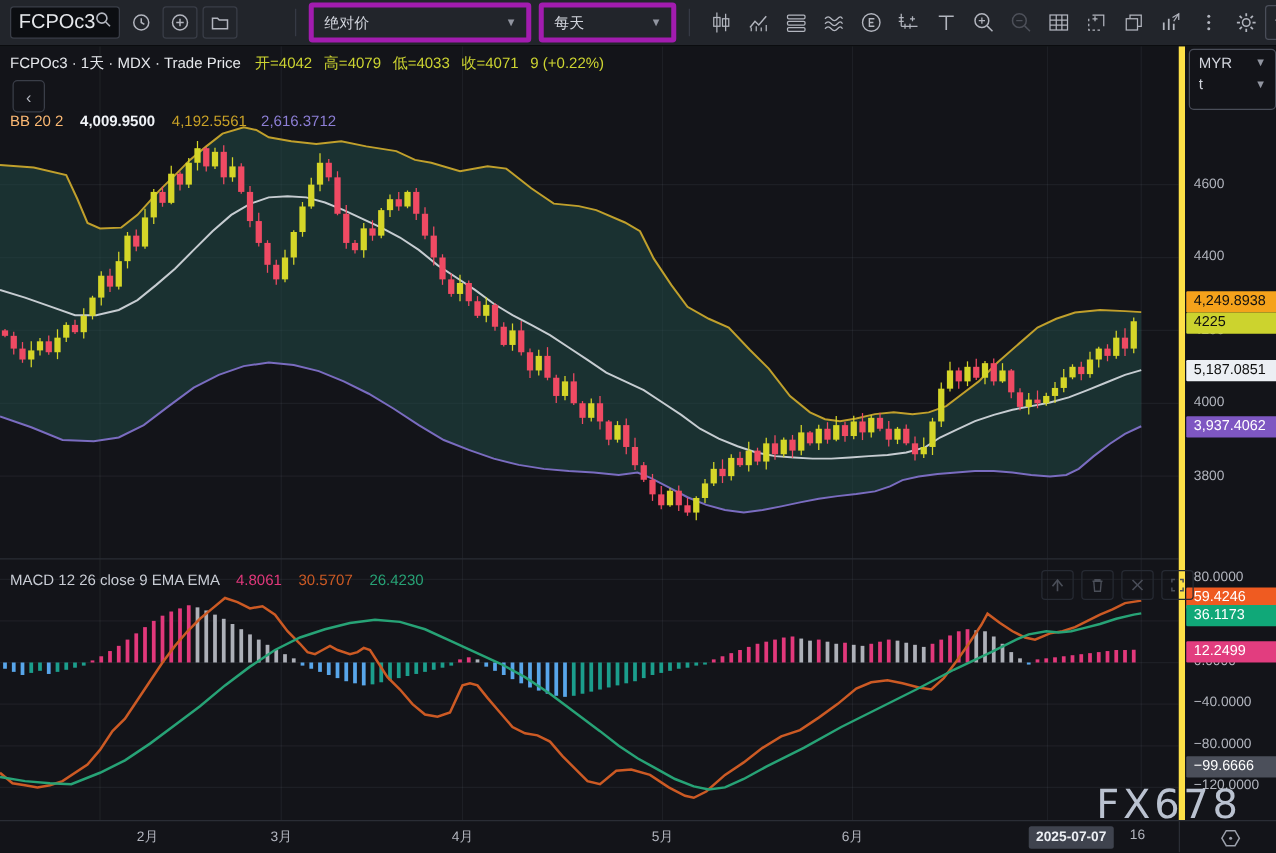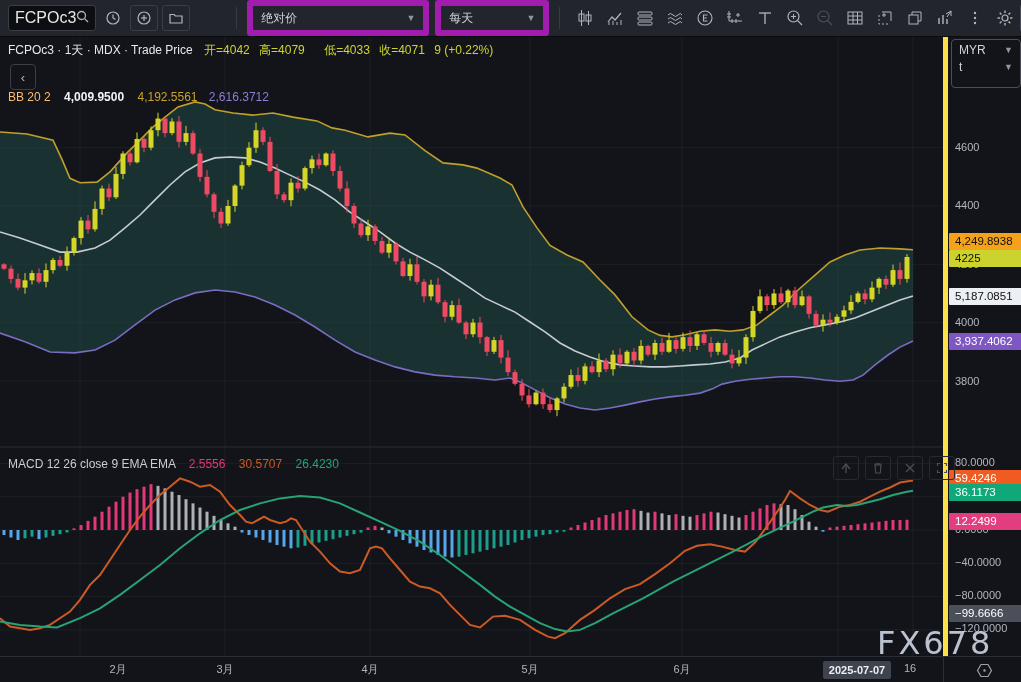--- a/index.html
+++ b/index.html
@@ -7,21 +7,21 @@
        font-family:"Liberation Sans","DejaVu Sans",sans-serif;color:#d1d4dc;-webkit-font-smoothing:antialiased;}
   
   #toolbar{position:absolute;left:0;top:0;width:1021px;height:36px;background:#22252b;
            border-bottom:1px solid #0b0c0f;display:flex;align-items:center;z-index:40;}
   .tb-search{display:flex;align-items:center;justify-content:space-between;width:122px;height:24px;margin-left:8px;
              background:#0c0e12;border:1px solid #3a3e48;border-radius:3px;padding:0 6px;font-size:16px;color:#e6e8ec;}
   .tb-btn{width:26px;height:24px;display:flex;align-items:center;justify-content:center;color:#b2b5be;
           border-radius:3px;margin-left:4px;flex:0 0 auto;}
   .tb-btn.boxed{border:1px solid #3a3e48;}
   .tb-sep{width:1px;height:22px;background:#363a45;margin:0 10px;flex:0 0 auto;}
-  .tb-select{display:flex;align-items:center;justify-content:space-between;height:24px;border:6px solid #a21caf;
+  .tb-select{display:flex;align-items:center;justify-content:space-between;height:24px;border:4px solid #a21caf;
              border-radius:3px;padding:0 8px;font-size:12px;color:#d1d4dc;flex:0 0 auto;}
   .chev{font-size:9px;color:#9195a0;margin-left:8px;}
   .ico{display:flex;align-items:center;justify-content:center;width:30px;height:26px;color:#b2b5be;flex:0 0 auto;}
   .ico svg{display:block;}
   .ico.dim{color:#4d5059;}
   .undo-box{border:1px solid #4a4e59;border-radius:3px;width:28px;height:26px;}
   
   #chart{position:absolute;left:0;top:36px;z-index:1;}
   .legend{position:absolute;z-index:20;font-size:12px;white-space:nowrap;pointer-events:none;}
   #back-btn{position:absolute;left:10px;top:64px;width:24px;height:24px;border:1px solid #3a3e48;border-radius:4px;
@@ -641,34 +641,34 @@
       <rect x="898.5" y="484.01" width="3" height="9.990000000000009" fill="#e2387b"></rect>
       <rect x="905.5" y="483.801875" width="3" height="10.198125000000005" fill="#e2387b"></rect>
       <polyline points="0,582.2 10,590.6 20,592.2 30,593.9 40,592.2 50,588.9 70,575.6 80,563.9 90,548.9 100,539.0 110,524.0 120,509.0 130,494.0 140,480.7 150,469.0 160,459.0 170,450.7 180,442.4 190,445.7 200,450.7 210,449.0 220,455.7 230,469.0 240,479.0 246,485.7 252,487.3 258,484.0 264,480.7 270,484.0 280,487.3 286,485.7 291,482.3 296,484.0 310,505.7 320,515.6 330,527.3 340,535.6 350,537.3 360,534.0 370,512.3 376,510.6 382,512.3 390,522.3 400,534.0 410,545.6 420,550.6 430,552.3 440,557.3 450,568.9 460,578.9 470,588.9 480,591.4 493,580.6 505,579.7 520,583.9 535,593.9 548,600.6 555,602.2 565,597.2 580,583.9 595,573.9 610,562.3 625,553.1 640,548.1 655,538.1 670,527.3 685,514.8 697,509.8 710,508.2 722,510.6 735,514.0 745,515.6 755,506.5 765,493.2 775,479.0 785,464.0 790,454.9 800,462.4 810,469.0 820,474.0 828,475.7 840,470.7 850,469.0 860,465.7 870,460.7 880,455.7 890,451.5 900,446.5 913,444.5" fill="none" stroke="#cc5a24" stroke-width="2"></polyline>
       <polyline points="0,585.6 20,588.9 40,590.6 57,591.4 80,582.2 100,572.3 120,558.9 140,544.0 160,529.0 180,512.3 200,497.3 220,484.0 240,474.0 260,467.4 280,462.4 300,459.9 320,461.5 340,467.4 360,476.5 380,485.7 400,494.8 420,505.7 440,519.0 460,534.0 480,548.9 495,560.6 510,570.6 525,578.9 540,587.2 555,593.1 567,595.6 580,593.9 595,587.2 613,577.3 643,562.3 673,545.6 703,530.6 733,515.6 763,499.8 793,485.7 813,475.7 823,471.5 837,469.0 847,469.9 857,469.0 867,466.5 880,463.2 893,459.0 907,455.7 913,454.7" fill="none" stroke="#27a376" stroke-width="2"></polyline>
     </svg>
 
   <div class="legend" style="left:8px;top:42px">
     <span style="color:#e6e8ec">FCPOc3 · 1天 · MDX · Trade Price</span>
     <span style="color:#cdd431;margin-left:8px">开=4042</span>
     <span style="color:#cdd431;margin-left:6px">高=4079</span>
-    <span style="color:#cdd431;margin-left:16px">低=4033</span>
+    <span style="color:#cdd431;margin-left:6px">低=4033</span>
     <span style="color:#cdd431;margin-left:6px">收=4071</span>
     <span style="color:#cdd431;margin-left:6px">9 (+0.22%)</span>
   </div>
   <div id="back-btn">‹</div>
   <div class="legend" style="left:8px;top:90px">
     <span style="color:#fdba74">BB 20 2</span>
     <span style="color:#f0f3f7;font-weight:bold;margin-left:10px">4,009.9500</span>
     <span style="color:#c9a227;margin-left:10px">4,192.5561</span>
     <span style="color:#8d7fd6;margin-left:8px">2,616.3712</span>
   </div>
   <div class="legend" style="left:8px;top:457px">
     <span style="color:#c8ccd4">MACD 12 26 close 9 EMA EMA</span>
-    <span style="color:#e2387b;margin-left:10px">2.5556</span>
+    <span style="color:#e2387b;margin-left:10px">4.8061</span>
     <span style="color:#cc5a24;margin-left:10px">30.5707</span>
     <span style="color:#27a376;margin-left:10px">26.4230</span>
   </div>
 
   <div class="pane-ctl" style="left:833px">
     <div class="pc">
         <svg width="12" height="12" viewBox="0 0 12 12">
           <polyline points="2,7 6,2 10,7" fill="none" stroke="currentColor" stroke-width="1.3"></polyline>
           <line x1="6" y1="2.5" x2="6" y2="11" stroke="currentColor" stroke-width="1.3"></line>
         </svg>

